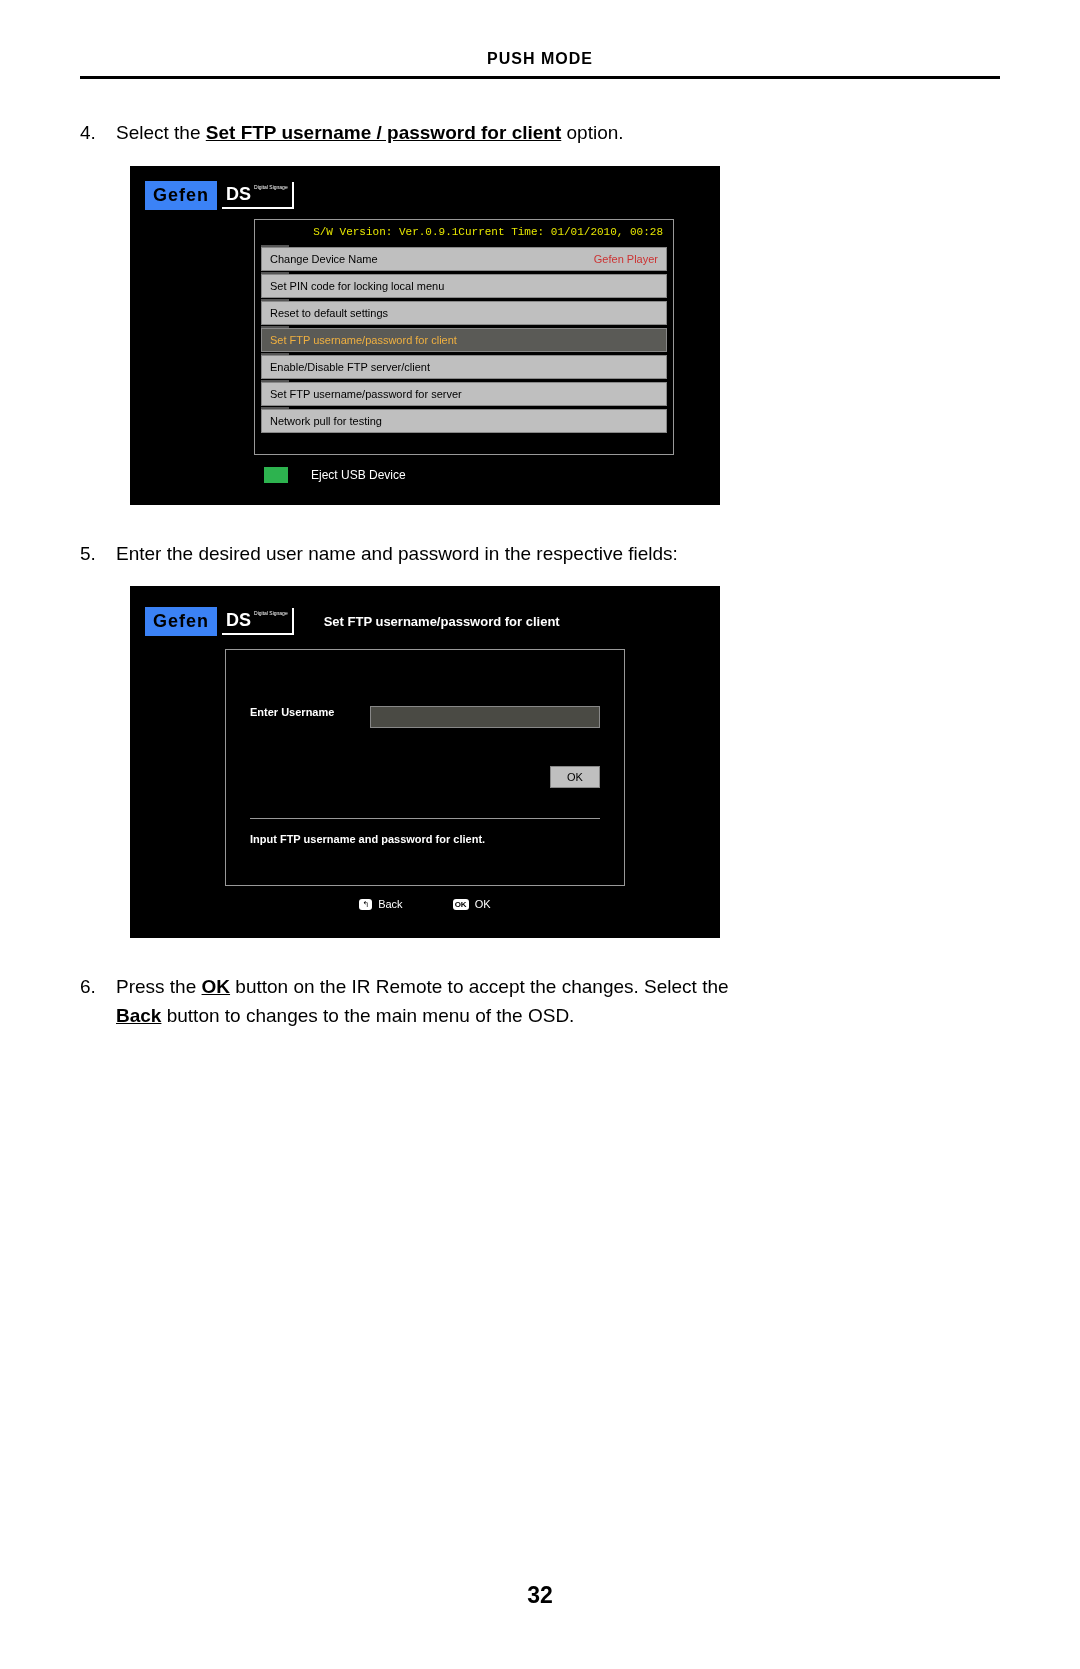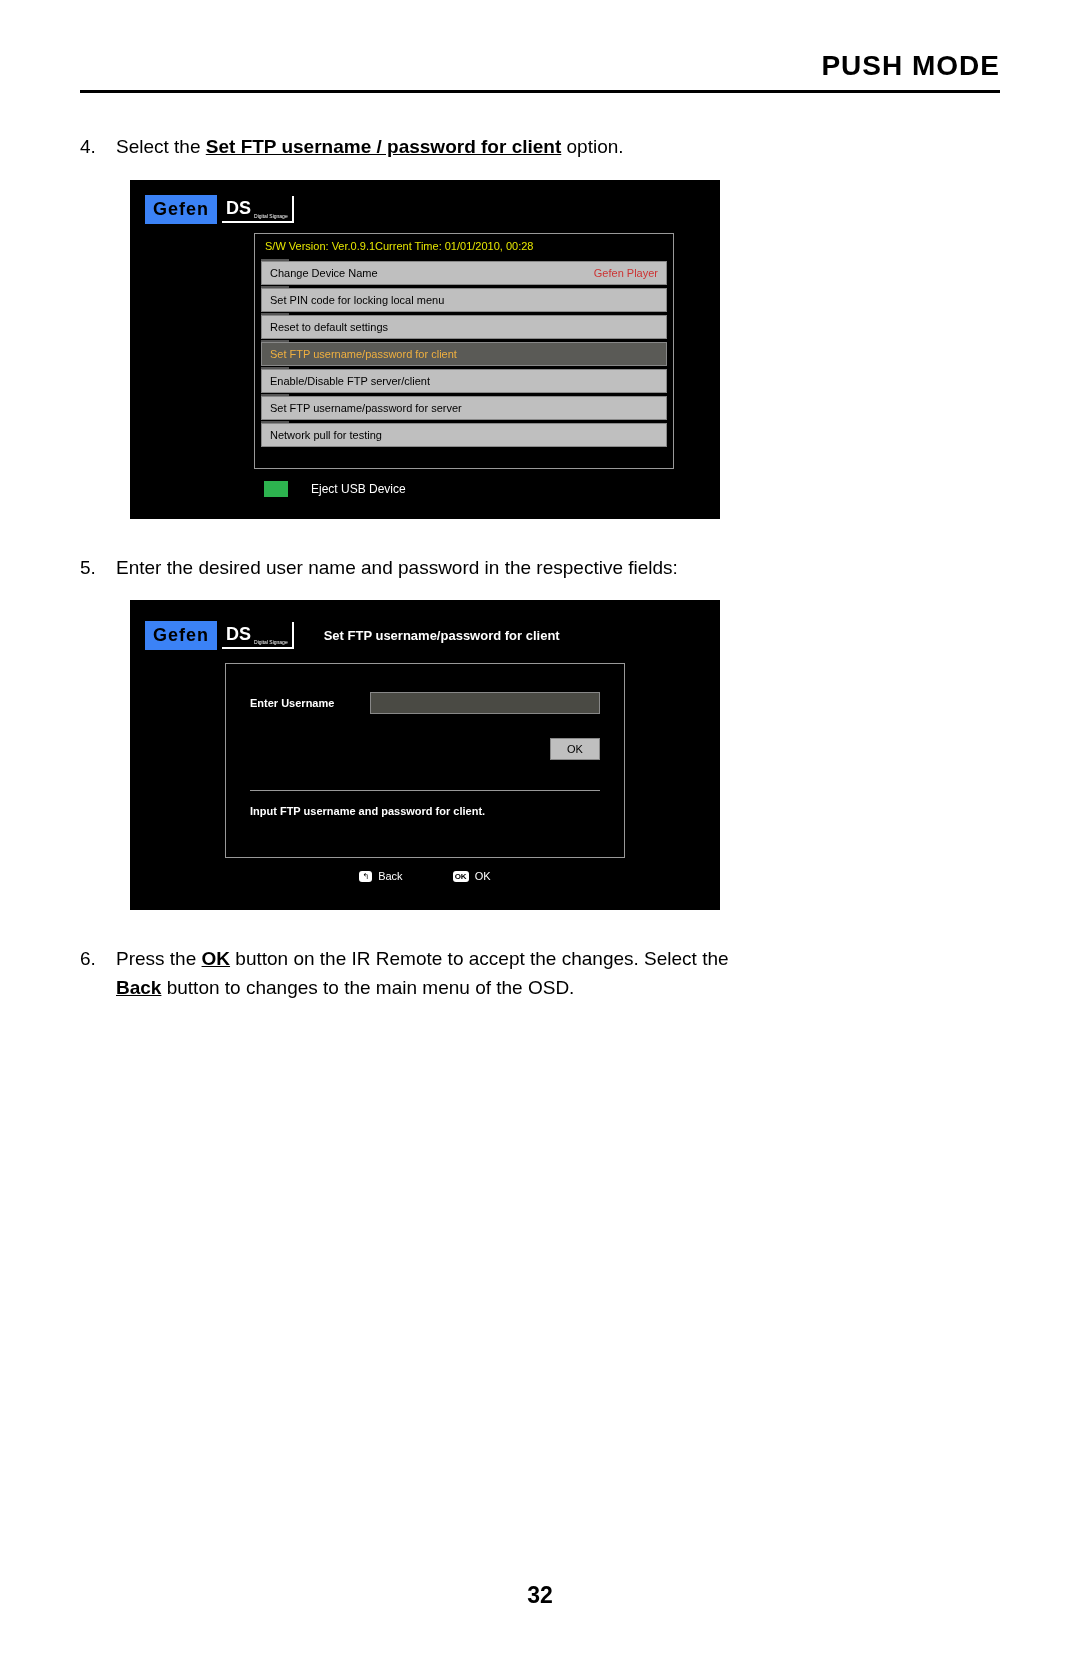--- a/index.html
+++ b/index.html
@@ -6,22 +6,22 @@
   body {
     font-family: Arial, Helvetica, sans-serif;
     width: 1080px;
     height: 1669px;
     background: #fff;
     color: #000;
     padding: 50px 80px 0 80px;
     position: relative;
   }
   .page-title {
-    text-align: right;
-    font-size: 28px;
+    text-align: center;
+    font-size: 16px;
     font-weight: bold;
     letter-spacing: 1px;
     padding-bottom: 8px;
     border-bottom: 3px solid #000;
     margin-bottom: 40px;
   }
   .step {
     display: flex;
     margin-bottom: 18px;
     font-size: 19px;
@@ -51,21 +51,21 @@
     letter-spacing: 1px;
   }
   .ds-text {
     background: #000;
     color: #fff;
     font-weight: bold;
     font-size: 18px;
     padding: 2px 4px;
     margin-left: 4px;
     display: inline-flex;
-    align-items: flex-end;
+    align-items: flex-start;
     border: 2px solid #fff;
     border-top: none;
     border-left: none;
     position: relative;
   }
   .ds-sub {
     font-size: 5px;
     color: #fff;
     margin-left: 3px;
     letter-spacing: 0;
@@ -74,23 +74,24 @@
   }
   .menu-panel {
     border: 1px solid #999;
     margin: 8px 0 0 110px;
     width: 420px;
     background: #000;
     padding-bottom: 20px;
   }
   .menu-header {
     display: flex;
-    justify-content: flex-start;
+    justify-content: flex-end;
     font-size: 11px;
     padding: 6px 10px;
+    font-family: Liberation Mono, monospace;
   }
   .yellowtxt { color: #e6e600; }
   .menu-item {
     display: flex;
     margin: 1px 6px;
     flex-direction: column;
   }
   .menu-item .indicator {
     width: 28px;
     background: #333;
@@ -145,22 +146,22 @@
   }
   .form-panel {
     border: 1px solid #999;
     margin: 12px auto 0 auto;
     width: 400px;
     background: #000;
     padding: 28px 24px 40px 24px;
   }
   .form-row {
     display: flex;
-    align-items: center;
     margin-bottom: 14px;
+    margin-top: 28px;
   }
   .form-label {
     width: 120px;
     color: #fff;
     font-size: 11px;
     font-weight: bold;
   }
   .form-input {
     flex: 1;
     height: 22px;

